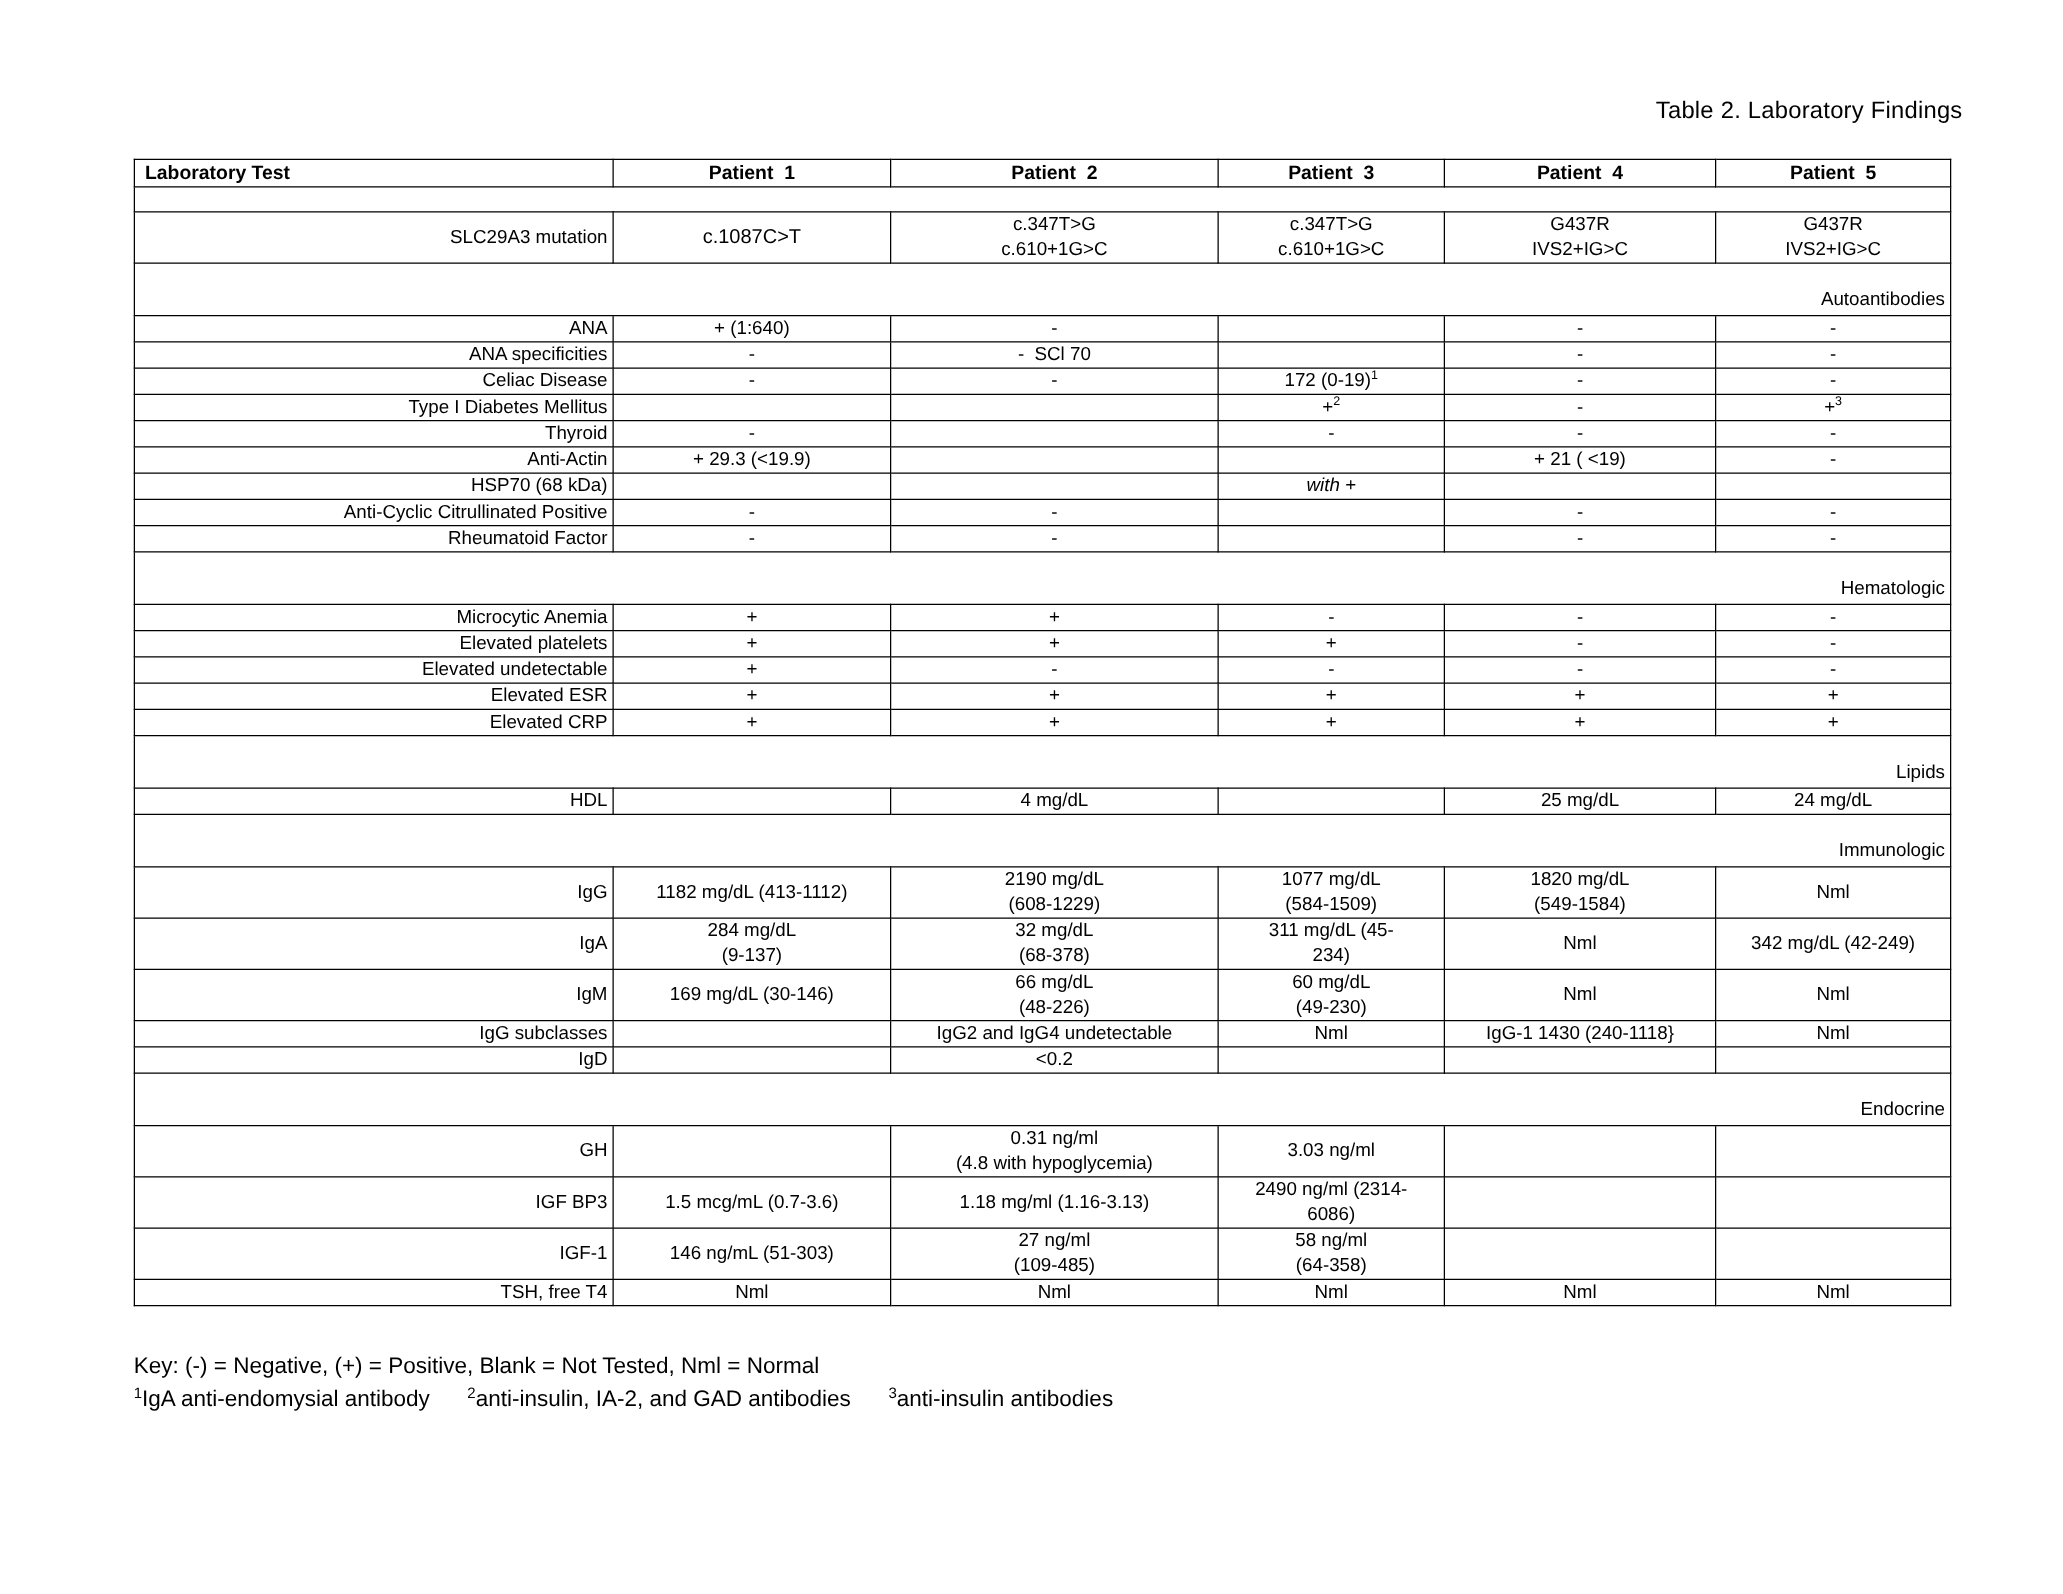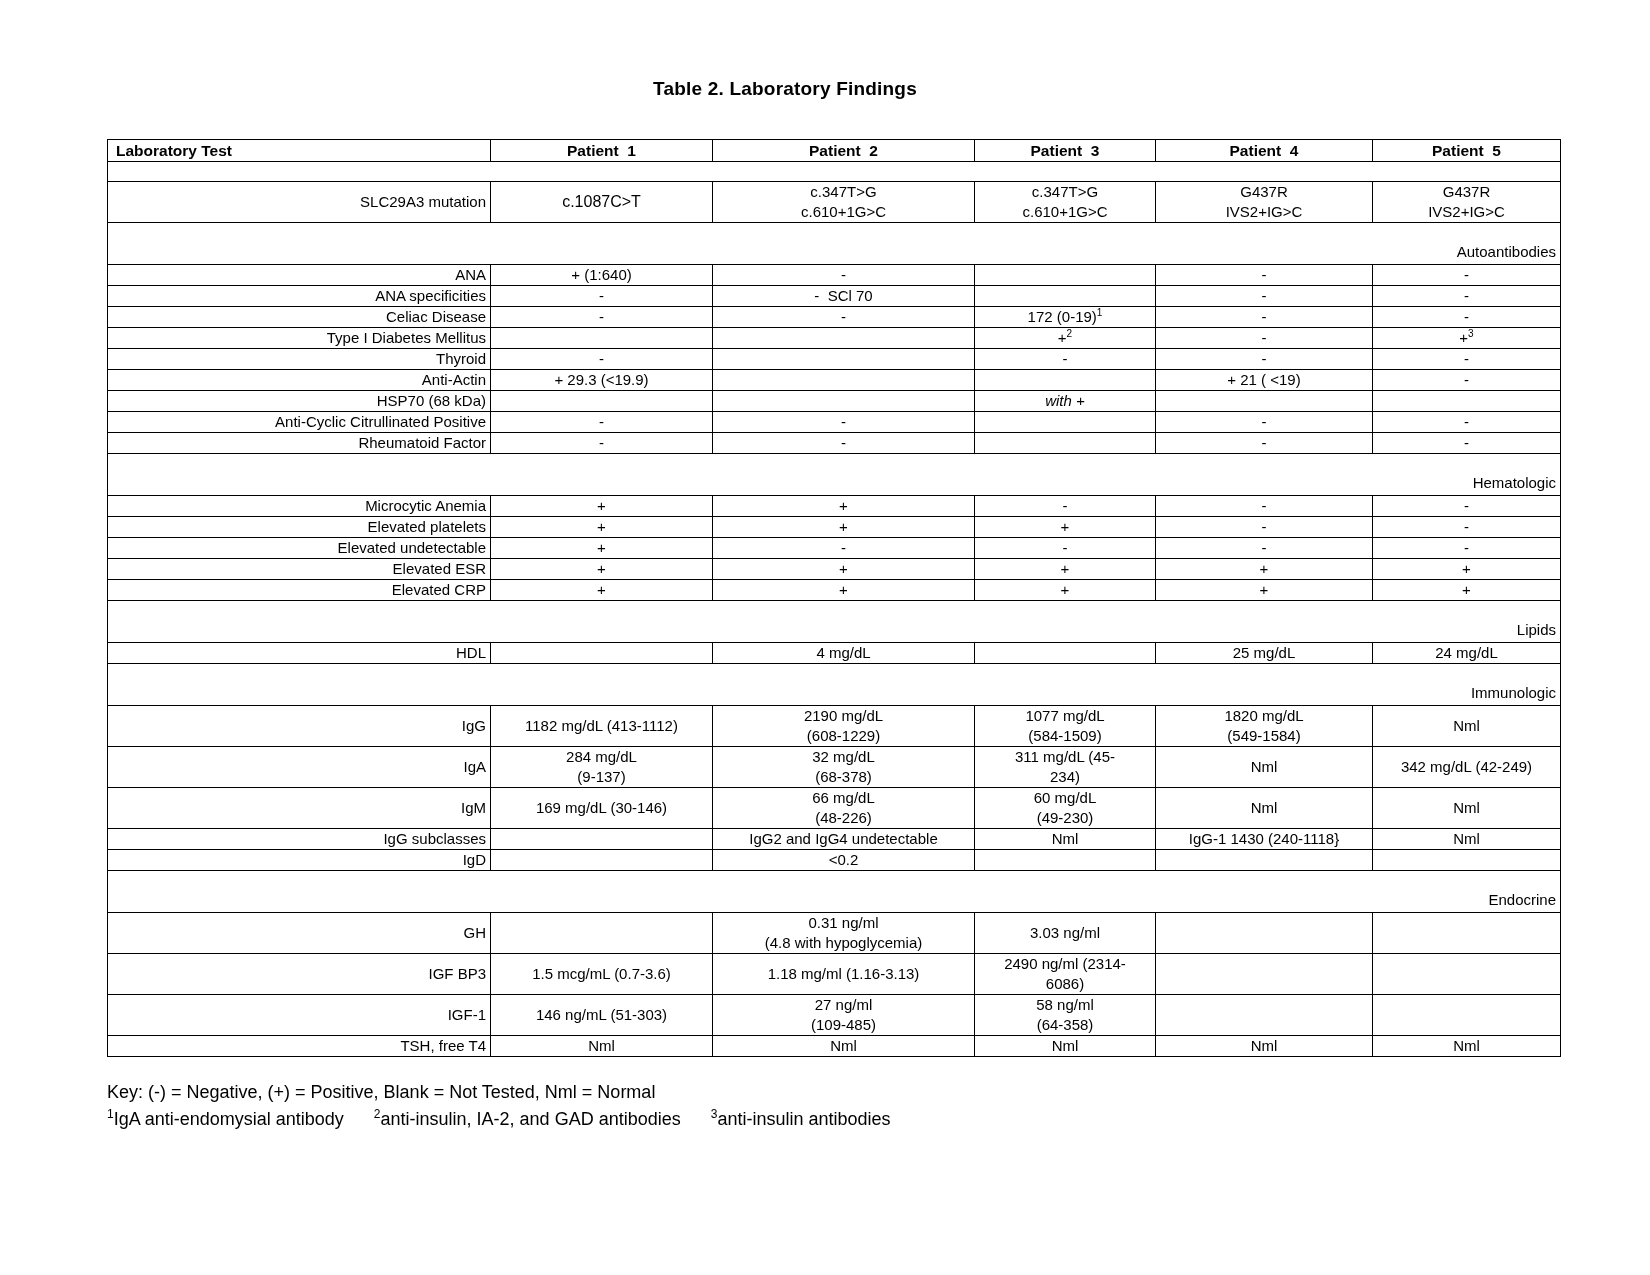--- a/index.html
+++ b/index.html
@@ -14,29 +14,29 @@
     width: 1650px;
     height: 1275px;
     background: #ffffff;
     overflow: hidden;
   }
   .page-title {
     position: absolute;
     top: 78px;
     left: 0;
     width: 1570px;
-    text-align: center;
-    font-weight: bold;
+    text-align: right;
+    font-weight: normal;
     font-size: 19px;
     letter-spacing: 0.2px;
   }
   table.lab-table {
     position: absolute;
     left: 107px;
-    top: 139px;
+    top: 127px;
     width: 1453px;
     border-collapse: collapse;
     table-layout: fixed;
     font-size: 15px;
     line-height: 20px;
   }
   .lab-table th, .lab-table td {
     border: 1.5px solid #000;
     padding: 0 4px;
     text-align: center;

